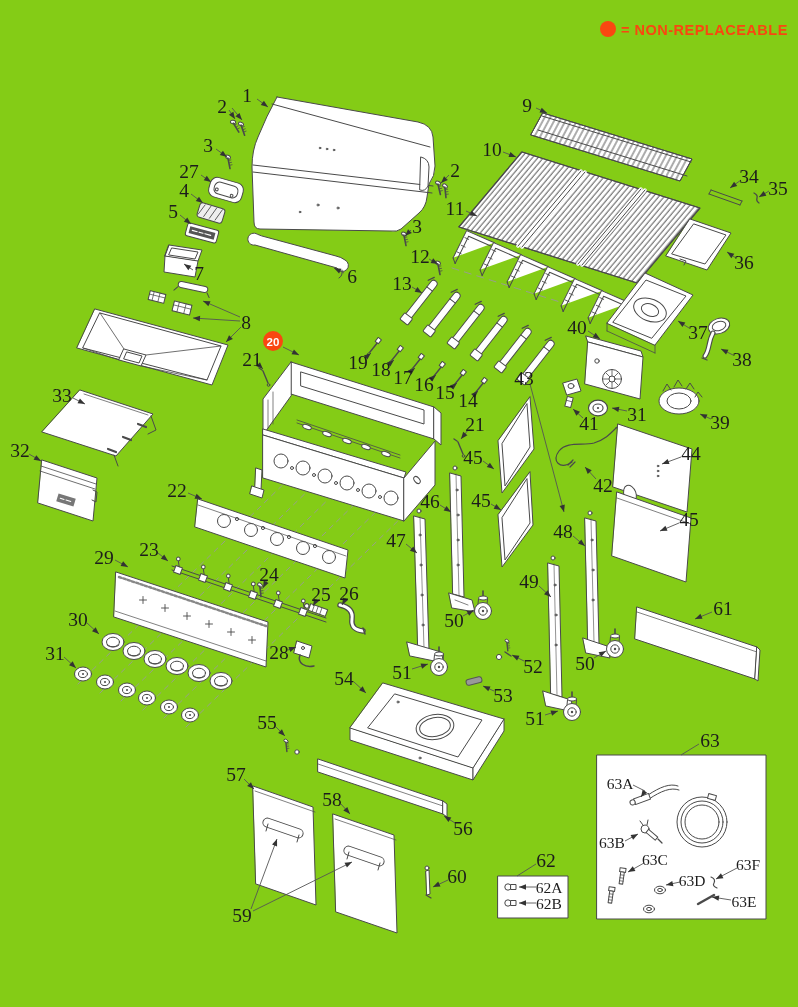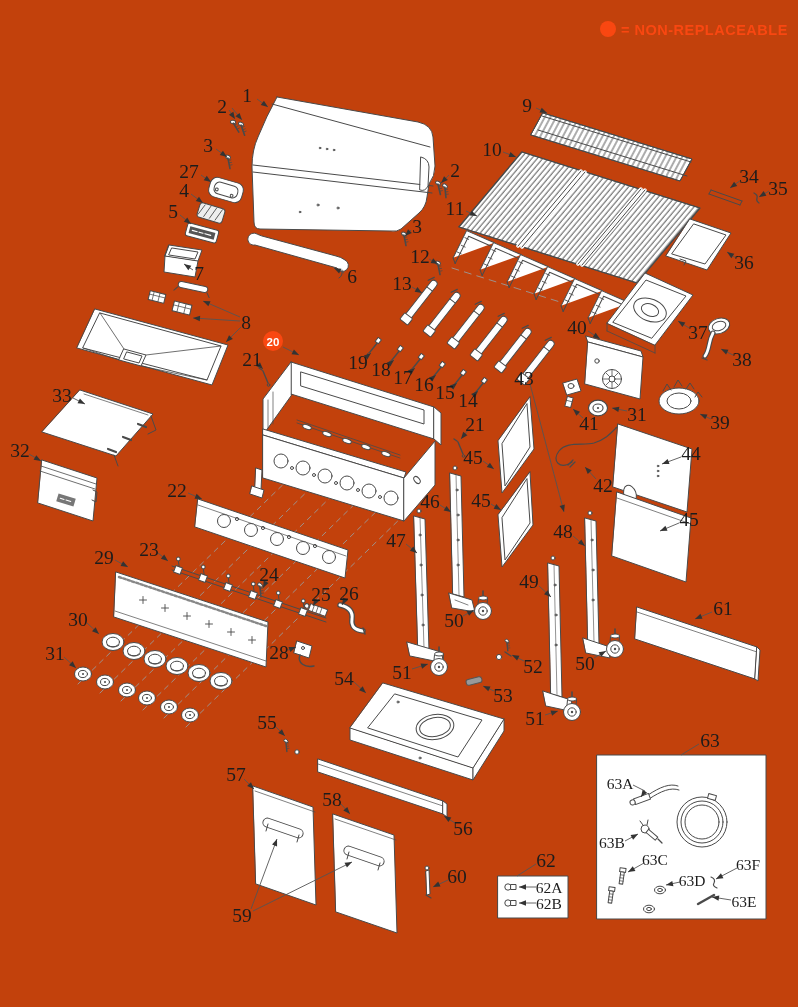--- a/index.html
+++ b/index.html
@@ -1,17 +1,17 @@
 <!DOCTYPE html>
 <html style="--accent: #f94711;"><head>
 <meta charset="utf-8">
 <style>
   :root { --accent: #f94711; }
   html,body { margin:0; padding:0; background:#ffffff; }
-  .stage { position:relative; width:798px; height:1007px; background:#c2410c; overflow:hidden;
+  .stage { position:relative; width:798px; height:1007px; background:#84cc16; overflow:hidden;
            font-family:"Liberation Serif", serif; }
   svg { display:block; }
   .num { font-family:"Liberation Serif", serif; font-size:19.5px; fill:#1c1c1c;
          text-anchor:middle; dominant-baseline:central; }
   .num.small { font-size:15.5px; }
   .hl-num { font-family:"Liberation Sans", sans-serif; font-weight:bold; font-size:11.5px;
             fill:#ffffff; text-anchor:middle; dominant-baseline:central; }
   .legend-dot { fill:var(--accent); }
   .legend-text { font-family:"Liberation Sans", sans-serif; font-weight:bold; font-size:14.5px;
                  letter-spacing:0.5px; fill:var(--accent); dominant-baseline:central; }

